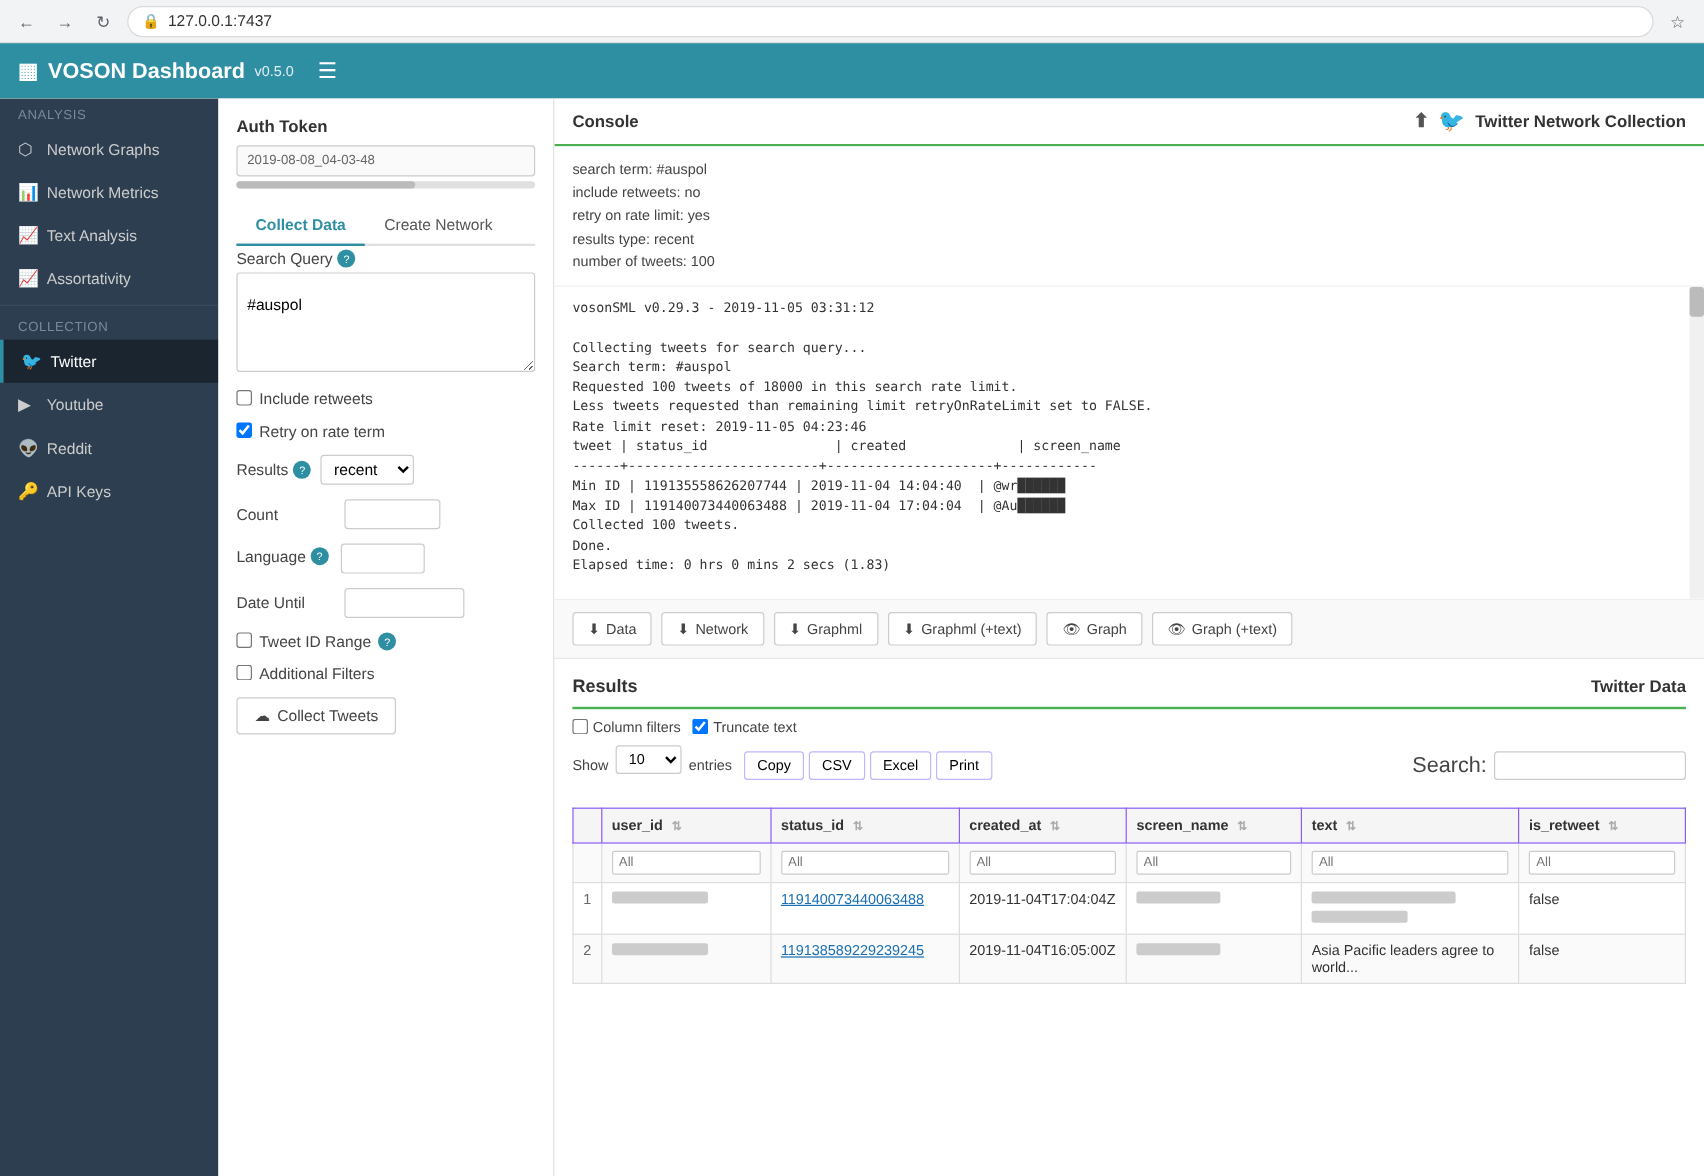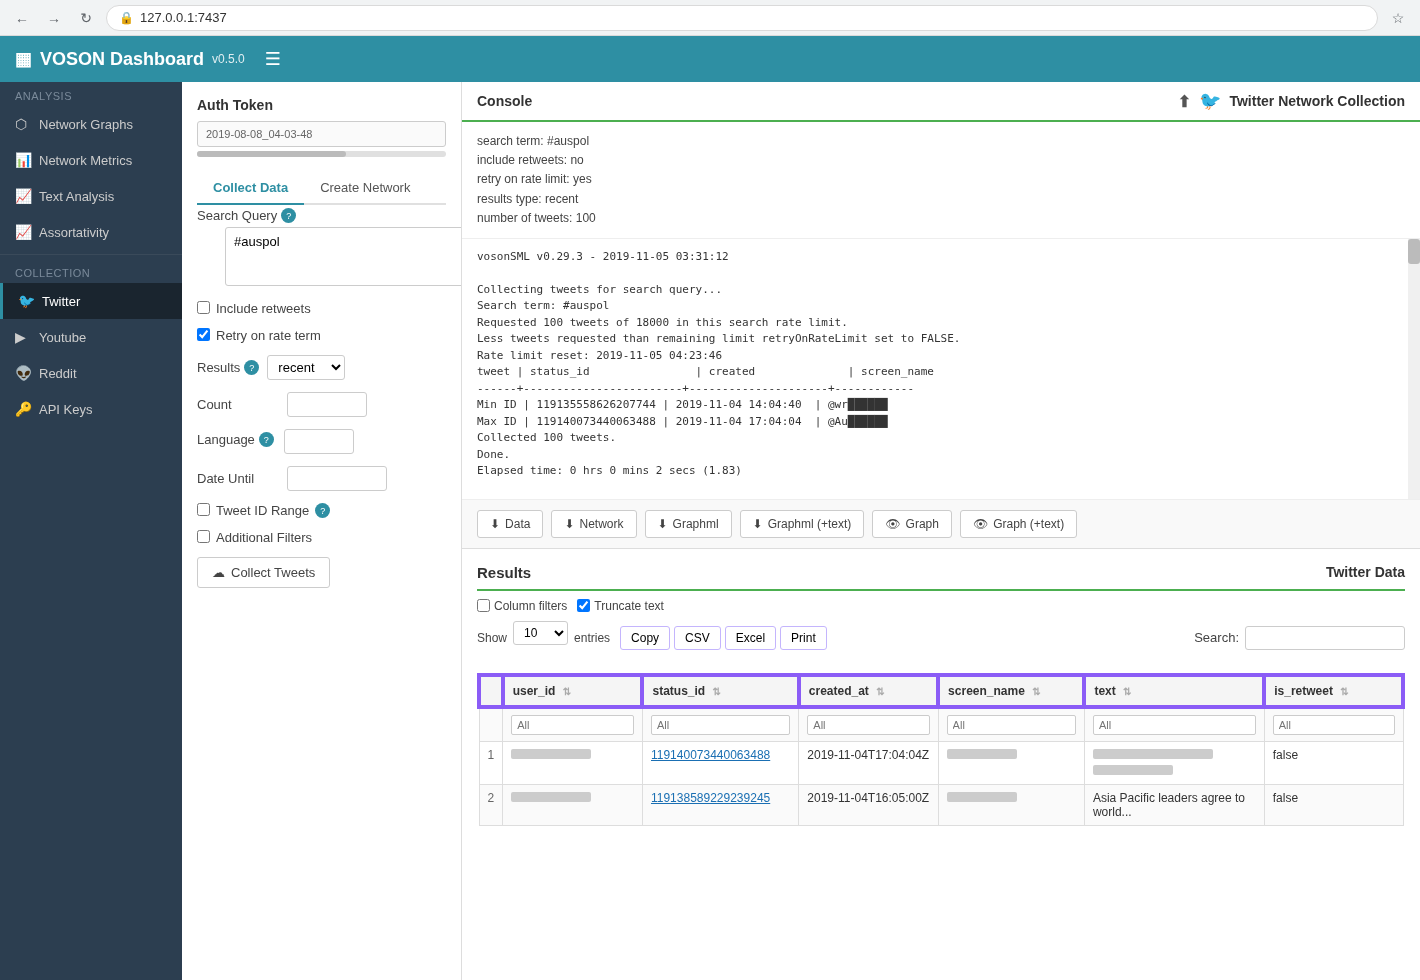--- a/index.html
+++ b/index.html
@@ -154,25 +154,24 @@
       border-radius: 50%;
       background: #2e8fa3;
       color: white;
       font-size: 9px;
       cursor: pointer;
     }
     textarea {
       width: 100%;
       border: 1px solid #ccc;
       border-radius: 3px;
-      padding: 6px 8px;
+      padding: 18px 8px;
       font-size: 13px;
       resize: vertical;
       font-family: inherit;
-      margin-left: 28px;
     }
     input[type="text"], input[type="number"] {
       border: 1px solid #ccc;
       border-radius: 3px;
       padding: 4px 8px;
       font-size: 13px;
     }
     .checkbox-label {
       display: flex;
       align-items: flex-start;
@@ -347,39 +346,39 @@
       font-size: 12px;
     }
 
     .search-row {
       display: flex;
       align-items: center;
       gap: 6px;
       margin-bottom: 10px;
       justify-content: flex-end;
     }
-    .search-row label { font-size: 13px; color: #444; }
+    .search-row label { font-size: 18px; color: #444; }
     .search-row input { border: 1px solid #ccc; border-radius: 3px; padding: 4px 8px; font-size: 12px; }
 
     .top-controls-row {
       display: flex;
       align-items: center;
       justify-content: space-between;
       margin-bottom: 8px;
     }
 
     
     table {
       width: 100%;
       border-collapse: collapse;
       font-size: 12px;
     }
     th {
       background: #f5f5f5;
-      border: 4px solid #8b5cf6;
+      border: 1px solid #8b5cf6;
       padding: 7px 8px;
       text-align: left;
       font-weight: bold;
       color: #333;
       cursor: pointer;
       white-space: nowrap;
     }
     th .sort-arrows { color: #aaa; margin-left: 4px; font-size: 10px; }
     td {
       border: 1px solid #ddd;

